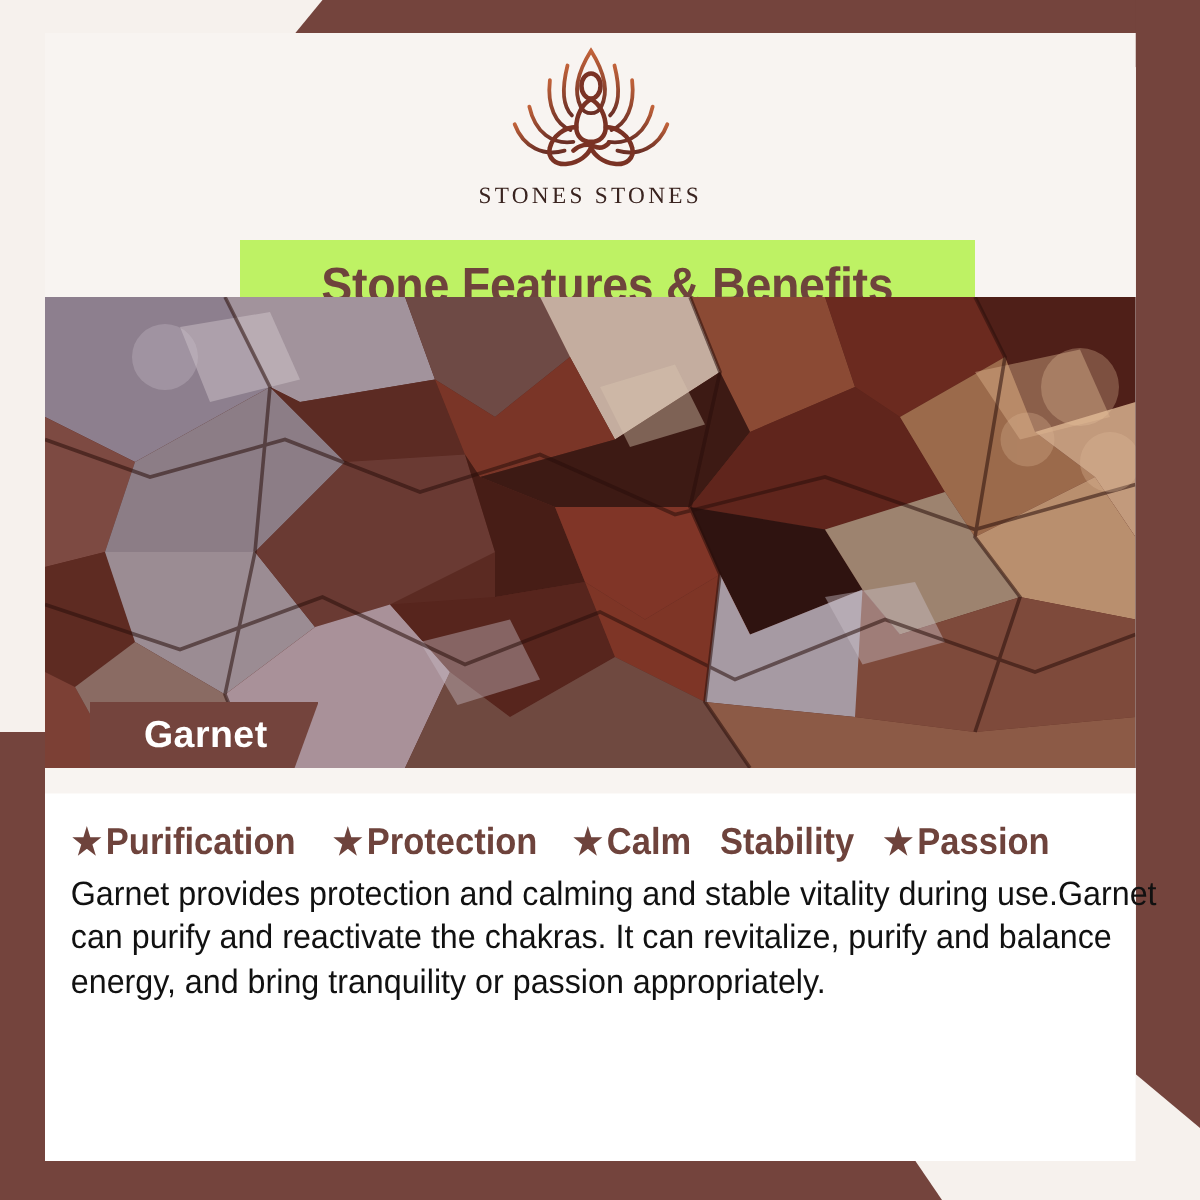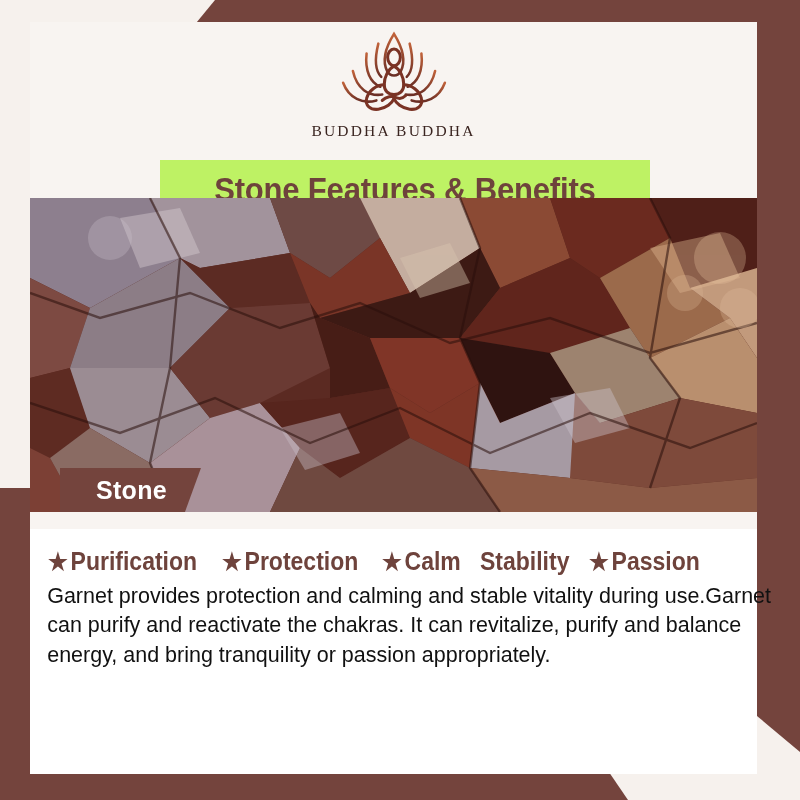--- a/index.html
+++ b/index.html
@@ -221,21 +221,21 @@
             <path d="M8 56 C14 72 28 78 42 74 M112 56 C106 72 92 78 78 74"></path>
           </g>
           <g fill="none" stroke="#7a3224" stroke-width="3.1" stroke-linecap="round" stroke-linejoin="round">
             <ellipse cx="60" cy="30" rx="6.5" ry="8.5"></ellipse>
             <path d="M60 39 C54 42 50 50 50 58 C50 64 54 68 60 68 C66 68 70 64 70 58 C70 50 66 42 60 39 Z"></path>
             <path d="M50 58 C42 58 34 64 32 72 C30 79 36 84 44 83 C52 82 58 77 60 72"></path>
             <path d="M70 58 C78 58 86 64 88 72 C90 79 84 84 76 83 C68 82 62 77 60 72"></path>
             <path d="M48 74 C52 70 58 69 62 71 C66 73 69 72 72 69"></path>
           </g>
         </svg>
-        <div class="logo-text">BUDDHA BUDDHA</div>
+        <div class="logo-text">STONES STONES</div>
       </div>
     </div>
 
     <div class="title-banner">
       <div class="title-text">Stone Features &amp; Benefits</div>
     </div>
 
     <div class="photo">
       <svg viewBox="0 0 727 314" preserveAspectRatio="none">
         <rect width="727" height="314" fill="#5b2a22"></rect>
@@ -288,21 +288,21 @@
           <path d="M620 0 L640 40 L620 160 L650 200 L620 290"></path>
         </g>
         <g opacity="0.3">
           <circle cx="690" cy="60" r="26" fill="#e8c4a0"></circle>
           <circle cx="655" cy="95" r="18" fill="#dcb695"></circle>
           <circle cx="710" cy="110" r="20" fill="#e2bd9d"></circle>
           <circle cx="80" cy="40" r="22" fill="#ccc3cd"></circle>
         </g>
       </svg>
       <div class="stone-label">
-        <span>Stone</span>
+        <span>Garnet</span>
       </div>
     </div>
 
     <div class="content">
       <div class="content-inner">
         <div class="benefits">
             <span class="benefit">
               <span class="star">★</span>
               <span>Purification</span>
             </span>

